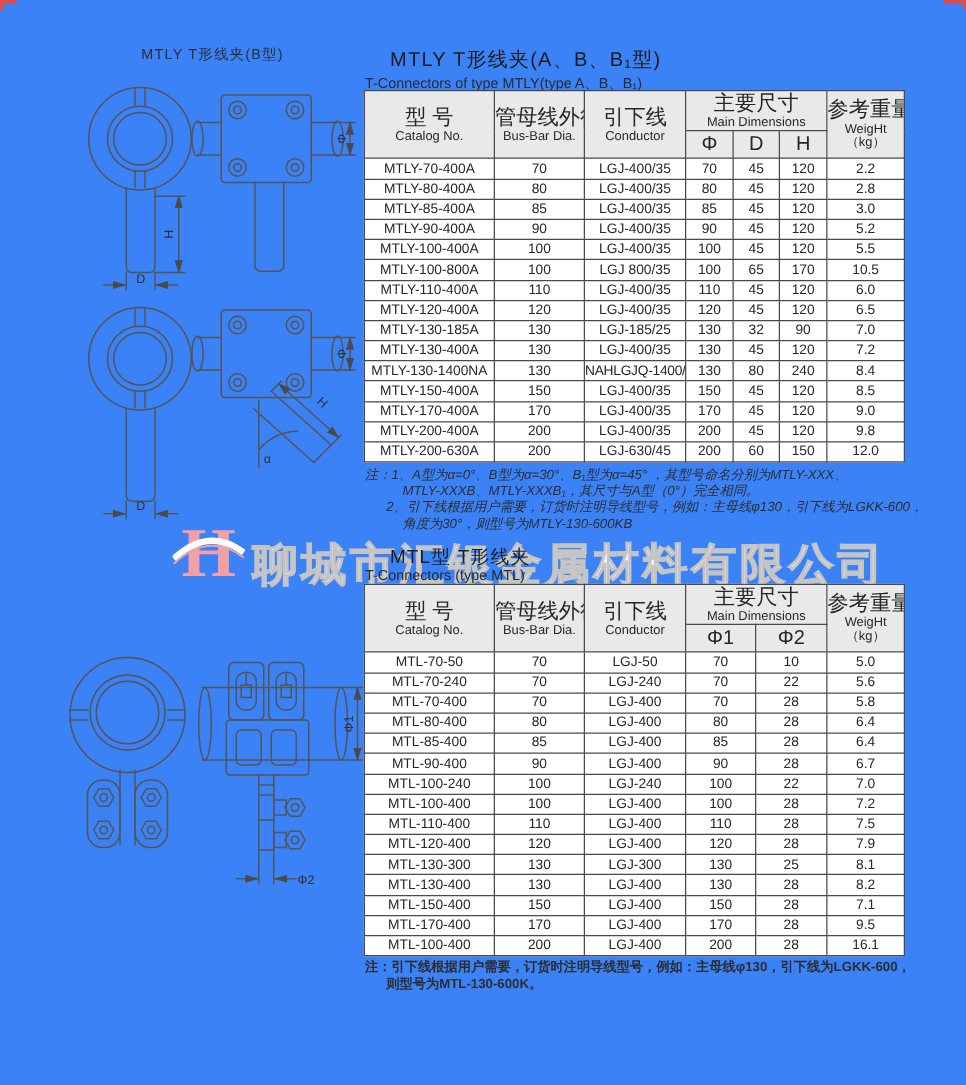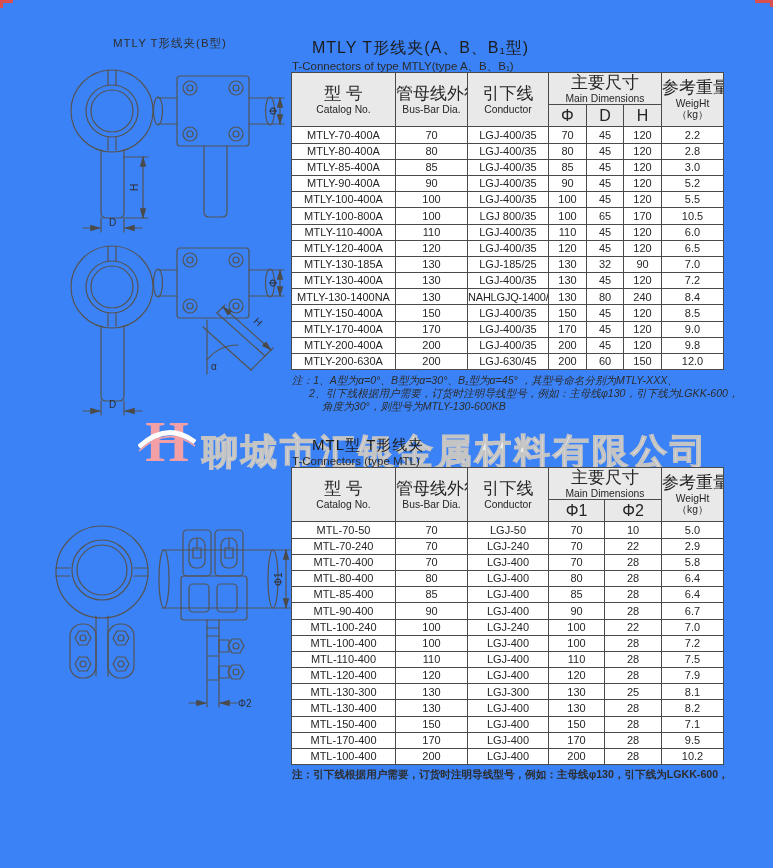--- a/index.html
+++ b/index.html
@@ -400,20 +400,21 @@
           <td>200</td>
           <td>60</td>
           <td>150</td>
           <td>12.0</td>
         </tr>
       </tbody>
   </table>
 
   <div id="notes1" class="notes">
     <div class="nl-0">注：1、A型为α=0°、B型为α=30°、B₁型为α=45° ，其型号命名分别为MTLY-XXX、</div>
+    <div class="nl-1">MTLY-XXXB、MTLY-XXXB₁，其尺寸与A型（0°）完全相同。</div>
     <div class="nl-2">2、引下线根据用户需要，订货时注明导线型号，例如：主母线φ130，引下线为LGKK-600，</div>
     <div class="nl-3">角度为30°，则型号为MTLY-130-600KB</div>
   </div>
 
   <div class="abs sec-title2">MTL型 T形线夹</div>
   <div class="abs sec-sub2">T-Connectors  (type MTL)</div>
 
   <table id="table2" class="spec">
     <colgroup>
       <col style="width:104px">
@@ -460,21 +461,21 @@
           <td>70</td>
           <td>10</td>
           <td>5.0</td>
         </tr>
         <tr>
           <td>MTL-70-240</td>
           <td>70</td>
           <td>LGJ-240</td>
           <td>70</td>
           <td>22</td>
-          <td>2.9</td>
+          <td>5.6</td>
         </tr>
         <tr>
           <td>MTL-70-400</td>
           <td>70</td>
           <td>LGJ-400</td>
           <td>70</td>
           <td>28</td>
           <td>5.8</td>
         </tr>
         <tr>
@@ -564,22 +565,23 @@
           <td>170</td>
           <td>28</td>
           <td>9.5</td>
         </tr>
         <tr>
           <td>MTL-100-400</td>
           <td>200</td>
           <td>LGJ-400</td>
           <td>200</td>
           <td>28</td>
-          <td>10.2</td>
+          <td>16.1</td>
         </tr>
       </tbody>
   </table>
 
   <div id="notes2" class="notes">
     <div class="n2l-0">注：引下线根据用户需要，订货时注明导线型号，例如：主母线φ130，引下线为LGKK-600，</div>
+    <div class="n2l-1">则型号为MTL-130-600K。</div>
   </div>
 
 </div>
 
 </body></html>

